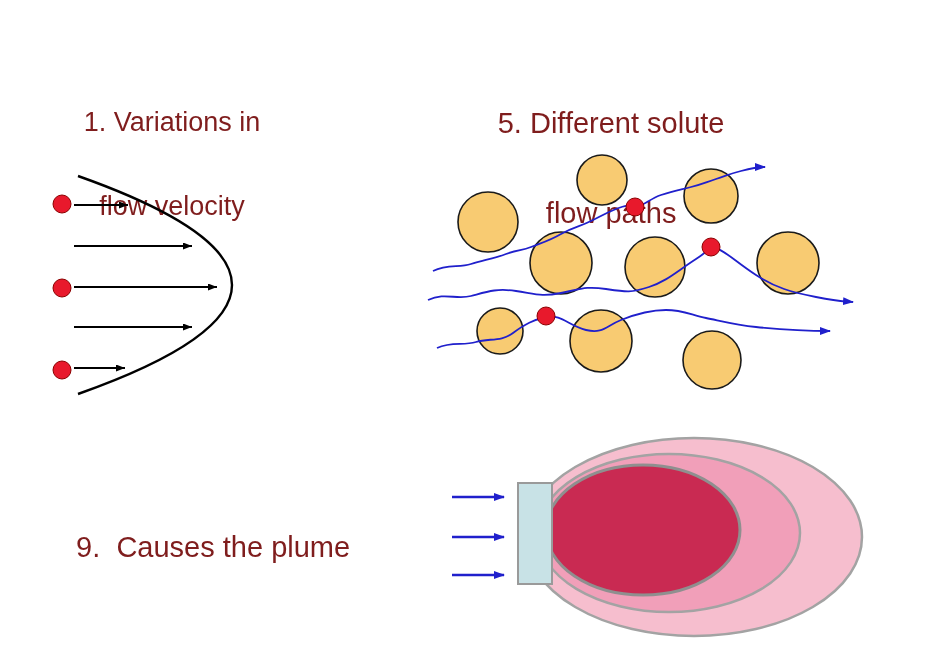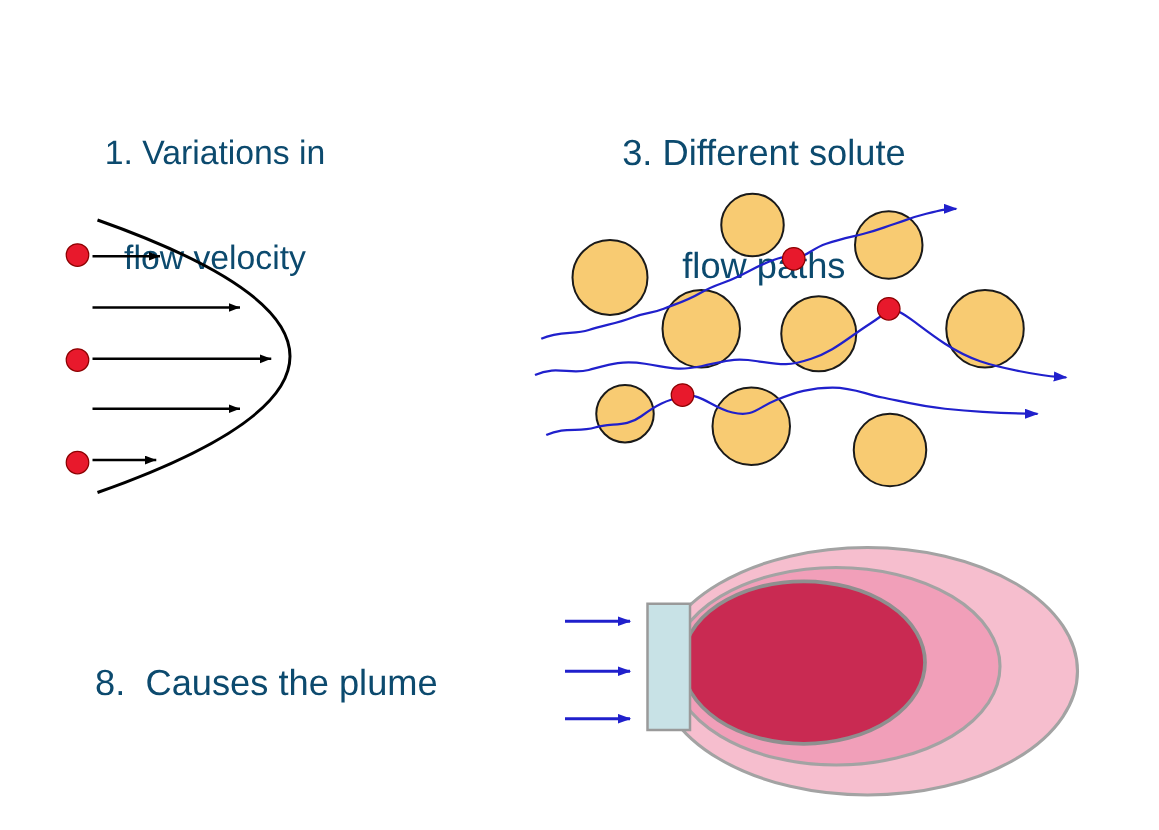--- a/index.html
+++ b/index.html
@@ -1,45 +1,45 @@
 <!DOCTYPE html>
 <html><head>
 <meta charset="utf-8">
 <style>
   html,body{margin:0;padding:0;background:#ffffff;}
   .canvas{
     position:relative;width:927px;height:664px;background:#ffffff;
     font-family:"Liberation Sans",sans-serif;overflow:hidden;
   }
   .label{
-    position:absolute;text-align:center;color:#0c4a6e;
+    position:absolute;text-align:center;color:#7f1d1d;
     white-space:pre-wrap;line-height:1.55;
   }
   #label1{left:34px;top:60px;width:246px;font-size:27px;}
   #label2{left:428px;top:56px;width:334px;font-size:29px;}
   #label3{left:20px;top:480px;width:354px;font-size:29px;}
   svg.scene{position:absolute;left:0;top:0;}
 </style>
 </head>
 <body>
 
 <div class="canvas">
 
   <div class="label" id="label1">
     <span>1. Variations in</span><br>
     <span>flow velocity</span>
   </div>
 
   <div class="label" id="label2">
-    <span>3. Different solute</span><br>
+    <span>5. Different solute</span><br>
     <span>flow paths</span>
   </div>
 
   <div class="label" id="label3">
-    <span>8.  Causes the plume</span><br>
+    <span>9.  Causes the plume</span><br>
   </div>
 
   <svg class="scene" width="927" height="664" viewBox="0 0 927 664">
     <defs>
       <marker id="arrowBlack" markerUnits="userSpaceOnUse" markerWidth="11" markerHeight="9" refX="9" refY="3.5" orient="auto">
         <path d="M0,0 L9,3.5 L0,7 Z" fill="#000000"></path>
       </marker>
       <marker id="arrowBlue" markerUnits="userSpaceOnUse" markerWidth="13" markerHeight="10" refX="10" refY="4" orient="auto">
         <path d="M0,0 L11,4 L0,8 Z" fill="#2020CC"></path>
       </marker>

